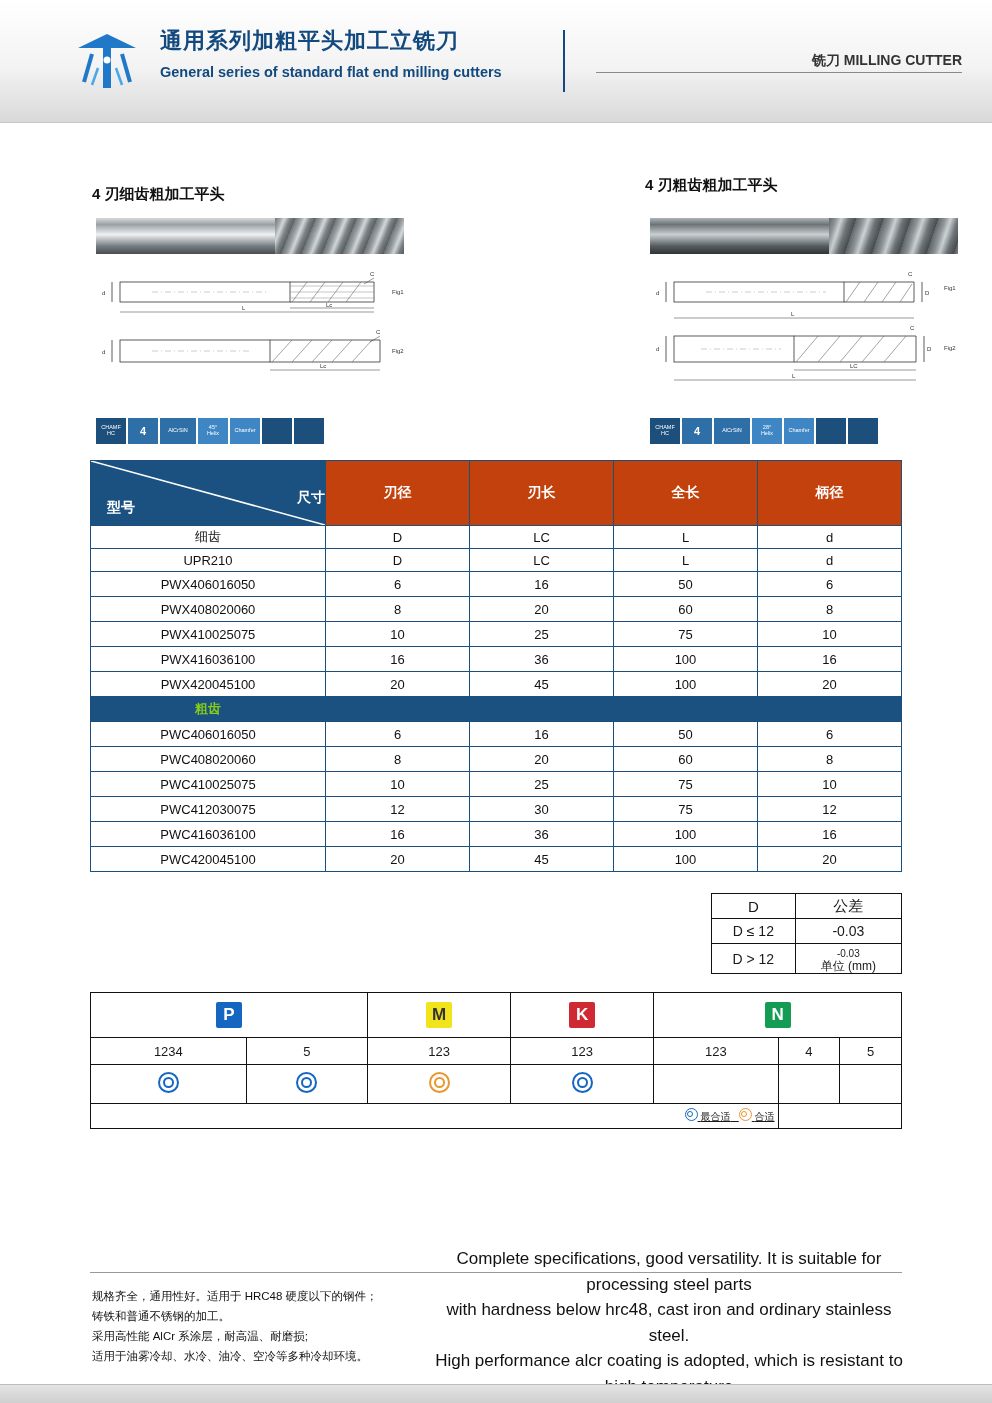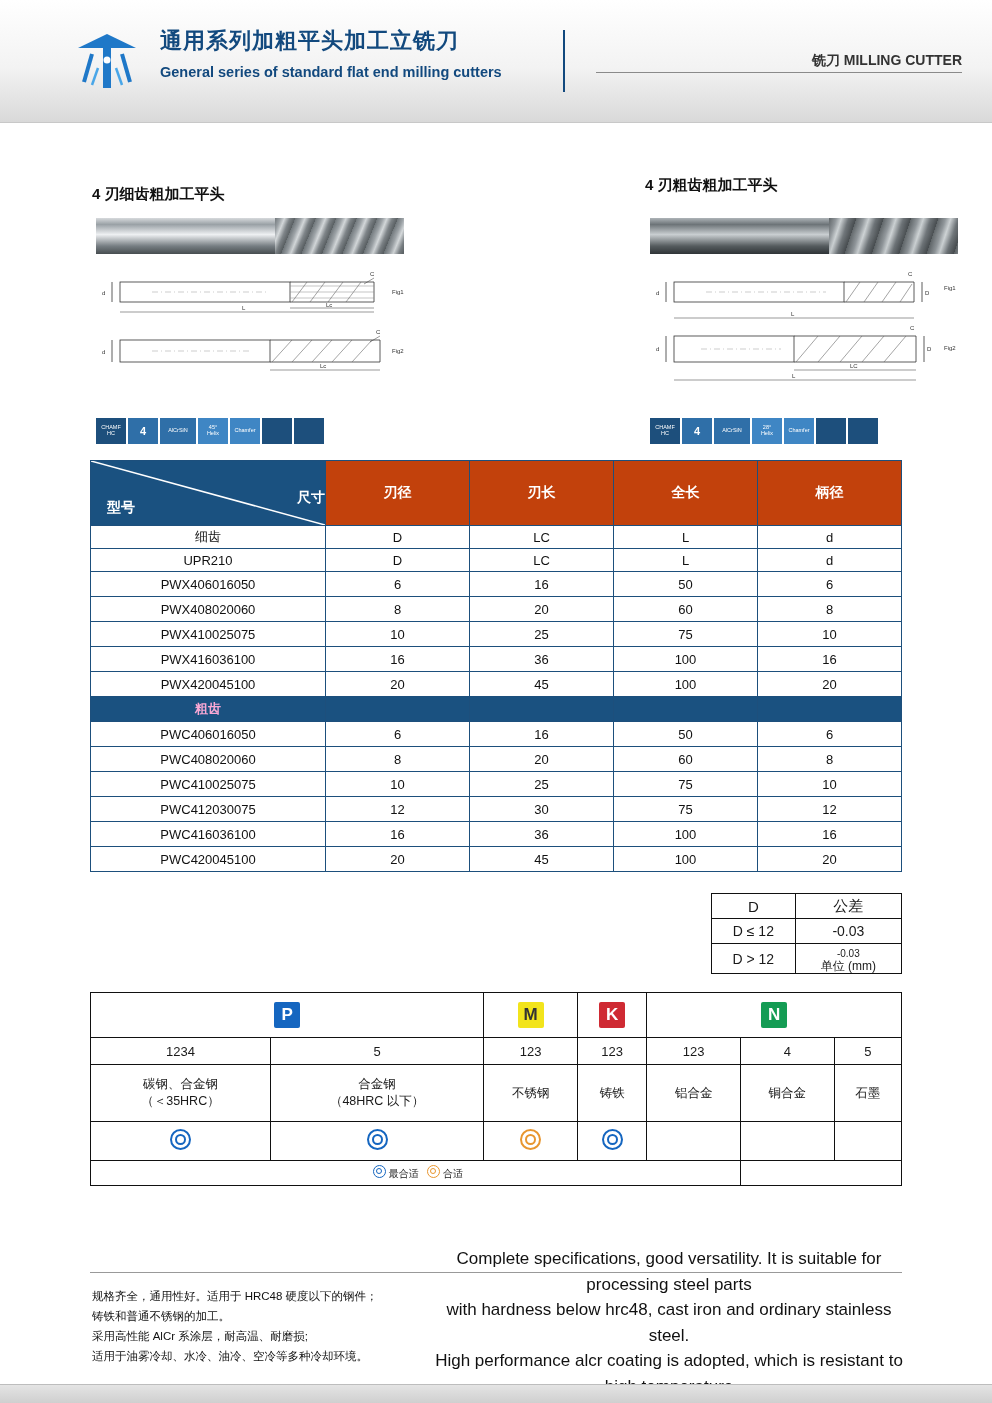--- a/index.html
+++ b/index.html
@@ -101,21 +101,21 @@
   .spec .corner{
     position:relative;background:#1a5180;width:234px;
   }
   .spec .corner .c1{position:absolute;left:16px;bottom:8px;}
   .spec .corner .c2{position:absolute;right:0;top:8px;margin-top:20px;}
   .spec .corner .slash{
     position:absolute;left:0;top:0;width:100%;height:100%;
   }
   .spec tbody td{background:#fff;color:#111;}
   .spec tr.group td{
-    background:#1a5180;color:#f9a8d4;font-weight:bold;
+    background:#1a5180;color:#84cc16;font-weight:bold;
   }
   .spec .hdrow td{height:22px;}
   
   .tol{
     position:absolute;left:711px;top:893px;width:191px;font-size:14px;
   }
   .tol td,.tol th{
     border:1px solid #111;text-align:center;height:24px;padding:0 4px;
   }
   .tol th{font-weight:normal;font-size:15px;}
@@ -125,21 +125,21 @@
   .mat{
     position:absolute;left:90px;top:992px;width:812px;font-size:12.5px;
   }
   .mat td{
     border:1px solid #111;text-align:center;padding:2px 3px;vertical-align:middle;
   }
   .mat .r1 td{height:40px;}
   .mat .r2 td{height:22px;font-size:13px;}
   .mat .r3 td{height:52px;line-height:1.35;}
   .mat .r4 td{height:34px;}
-  .mat .r5 td{height:20px;text-align:center;padding-left:8px;font-size:10px;}
+  .mat .r5 td{height:20px;text-align:right;padding-left:8px;font-size:10px;text-decoration:underline;}
   .badge{
     display:inline-block;width:26px;height:26px;line-height:26px;
     color:#fff;font-weight:bold;font-size:17px;border-radius:2px;
   }
   .badge.P{background:#1566c0;}
   .badge.M{background:#f2e41c;color:#333;}
   .badge.K{background:#cf2a33;}
   .badge.N{background:#149c54;}
   .ring{
     display:inline-block;width:17px;height:17px;border-radius:50%;
@@ -474,31 +474,20 @@
   </tr>
   <tr class="r2">
     <td>1234</td>
     <td>5</td>
     <td>123</td>
     <td>123</td>
     <td>123</td>
     <td>4</td>
     <td>5</td>
   </tr>
-  <tr class="r3">
-    <td style="white-space:pre-line">碳钢、合金钢
-（＜35HRC）</td>
-    <td style="white-space:pre-line">合金钢
-（48HRC 以下）</td>
-    <td style="white-space:pre-line">不锈钢</td>
-    <td style="white-space:pre-line">铸铁</td>
-    <td style="white-space:pre-line">铝合金</td>
-    <td style="white-space:pre-line">铜合金</td>
-    <td style="white-space:pre-line">石墨</td>
-  </tr>
   <tr class="r4">
     <td><span class="ring"></span></td>
     <td><span class="ring"></span></td>
     <td><span class="ring orange"></span></td>
     <td><span class="ring"></span></td>
     <td></td>
     <td></td>
     <td></td>
   </tr>
   <tr class="r5">

